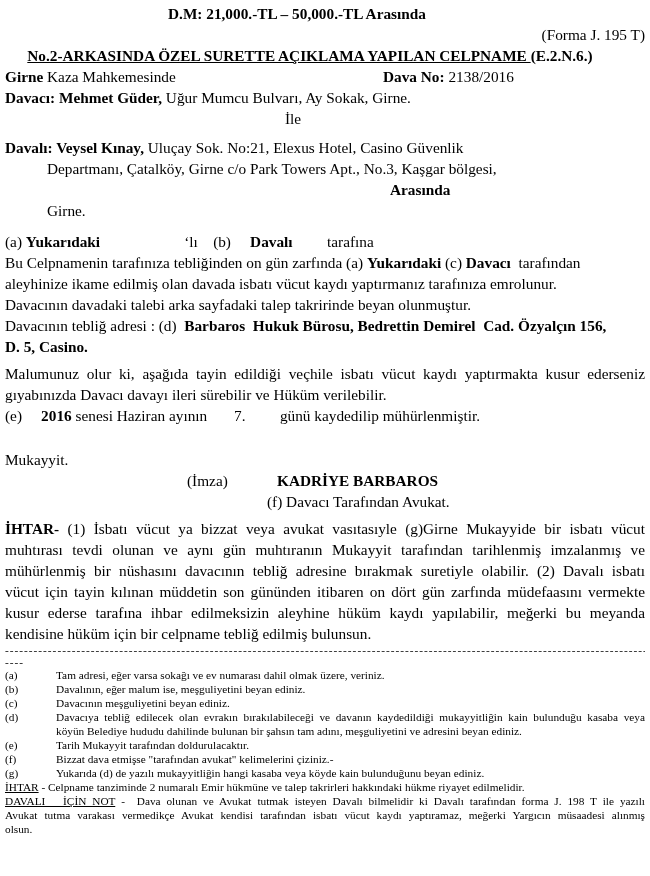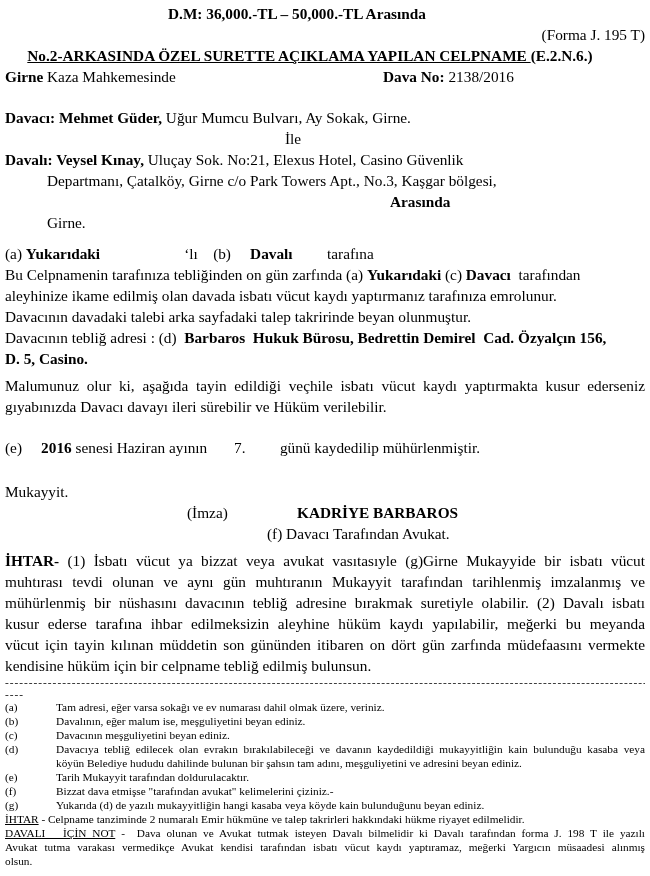--- a/index.html
+++ b/index.html
@@ -24,36 +24,36 @@
   .t-center{text-align:center;}
   .t-right{text-align:right;}
   .pad-dm{padding-right:56px;}
   .pad-title{padding-right:30px;}
   .row-rel{position:relative;height:21px;}
   .abs{position:absolute;top:0;white-space:nowrap;}
   .ind-hang{padding-left:42px;}
   .ind-ile{padding-left:280px;}
   .ind-arasinda{padding-left:385px;}
   .ind-f{padding-left:262px;}
-  .mt6{margin-top:6px;}  .mt8{margin-top:20px;}
-  .mt10{margin-top:10px;}.mt12{margin-top:0;}
+  .mt6{margin-top:6px;}  .mt8{margin-top:0;}
+  .mt10{margin-top:10px;}.mt12{margin-top:8px;}
   .mt14{}.mt17{margin-top:23px;}
   .dash{height:12px;line-height:12px;white-space:nowrap;overflow:hidden;letter-spacing:1px;}
   .fn-row{display:flex;}
   .fn-lab{flex:none;width:30px;}
   .fn-txt{flex:1;min-width:0;margin-left:21px;}
 </style>
 </head>
 <body>
 
 <div class="page">
 
   <div class="bodytext">
 
-    <div class="ln t-center pad-dm"><span class="b">D.M: 36,000.-TL – 50,000.-TL Arasında</span></div>
+    <div class="ln t-center pad-dm"><span class="b">D.M: 21,000.-TL – 50,000.-TL Arasında</span></div>
     <div class="ln t-right"><span>(Forma J. 195 T)</span></div>
     <div class="ln t-center pad-title"><span class="b u">No.2-ARKASINDA ÖZEL SURETTE AÇIKLAMA YAPILAN CELPNAME&nbsp;</span><span class="b">(E.2.N.6.)</span></div>
 
     <div class="row-rel">
       <span class="abs" style="left:0"><span class="b">Girne</span><span> Kaza Mahkemesinde</span></span>
       <span class="abs" style="left:378px"><span class="b">Dava No:</span><span> 2138/2016</span></span>
     </div>
 
     <div class="ln mt8"><span class="b">Davacı: Mehmet Güder,</span><span> Uğur Mumcu Bulvarı, Ay Sokak, Girne.</span></div>
 
@@ -78,30 +78,30 @@
         <div class="jl"><span>Malumunuz olur ki, aşağıda tayin edildiği veçhile isbatı vücut kaydı yaptırmakta kusur ederseniz</span></div>
         <div class="ln"><span>gıyabınızda Davacı davayı ileri sürebilir ve Hüküm verilebilir.</span></div>
       </div>
 
     <div class="ln mt8"><span>(e)</span><span>&nbsp;&nbsp;&nbsp;&nbsp;&nbsp;</span><span class="b">2016</span><span> senesi Haziran ayının</span><span>&nbsp;&nbsp;&nbsp;&nbsp;&nbsp;&nbsp;&nbsp;</span><span>7.</span><span>&nbsp;&nbsp;&nbsp;&nbsp;&nbsp;&nbsp;&nbsp;&nbsp;&nbsp;</span><span>günü kaydedilip mühürlenmiştir.</span></div>
 
     <div class="ln mt17"><span>Mukayyit.</span></div>
 
     <div class="row-rel">
       <span class="abs" style="left:182px"><span>(İmza)</span></span>
-      <span class="abs" style="left:292px"><span class="b">KADRİYE BARBAROS</span></span>
+      <span class="abs" style="left:272px"><span class="b">KADRİYE BARBAROS</span></span>
     </div>
     <div class="ln ind-f"><span>(f) Davacı Tarafından Avukat.</span></div>
 
     <div class="mt6">
         <div class="jl"><span class="b">İHTAR-</span><span> (1) İsbatı vücut ya bizzat veya avukat vasıtasıyle (g)Girne Mukayyide bir isbatı vücut</span></div>
         <div class="jl"><span>muhtırası tevdi olunan ve aynı gün muhtıranın Mukayyit tarafından tarihlenmiş imzalanmış ve</span></div>
         <div class="jl"><span>mühürlenmiş bir nüshasını davacının tebliğ adresine bırakmak suretiyle olabilir. (2) Davalı isbatı</span></div>
+        <div class="jl"><span>vücut için tayin kılınan müddetin son gününden itibaren on dört gün zarfında müdefaasını vermekte</span></div>
         <div class="jl"><span>kusur ederse tarafına ihbar edilmeksizin aleyhine hüküm kaydı yapılabilir, meğerki bu meyanda</span></div>
-        <div class="jl"><span>vücut için tayin kılınan müddetin son gününden itibaren on dört gün zarfında müdefaasını vermekte</span></div>
         <div class="ln"><span>kendisine hüküm için bir celpname tebliğ edilmiş bulunsun.</span></div>
       </div>
 
   </div>
 
   <div class="smalltext">
 
     <div class="dash">------------------------------------------------------------------------------------------------------------------------------------------------------------------------------------</div>
     <div class="dash">----</div>
 

